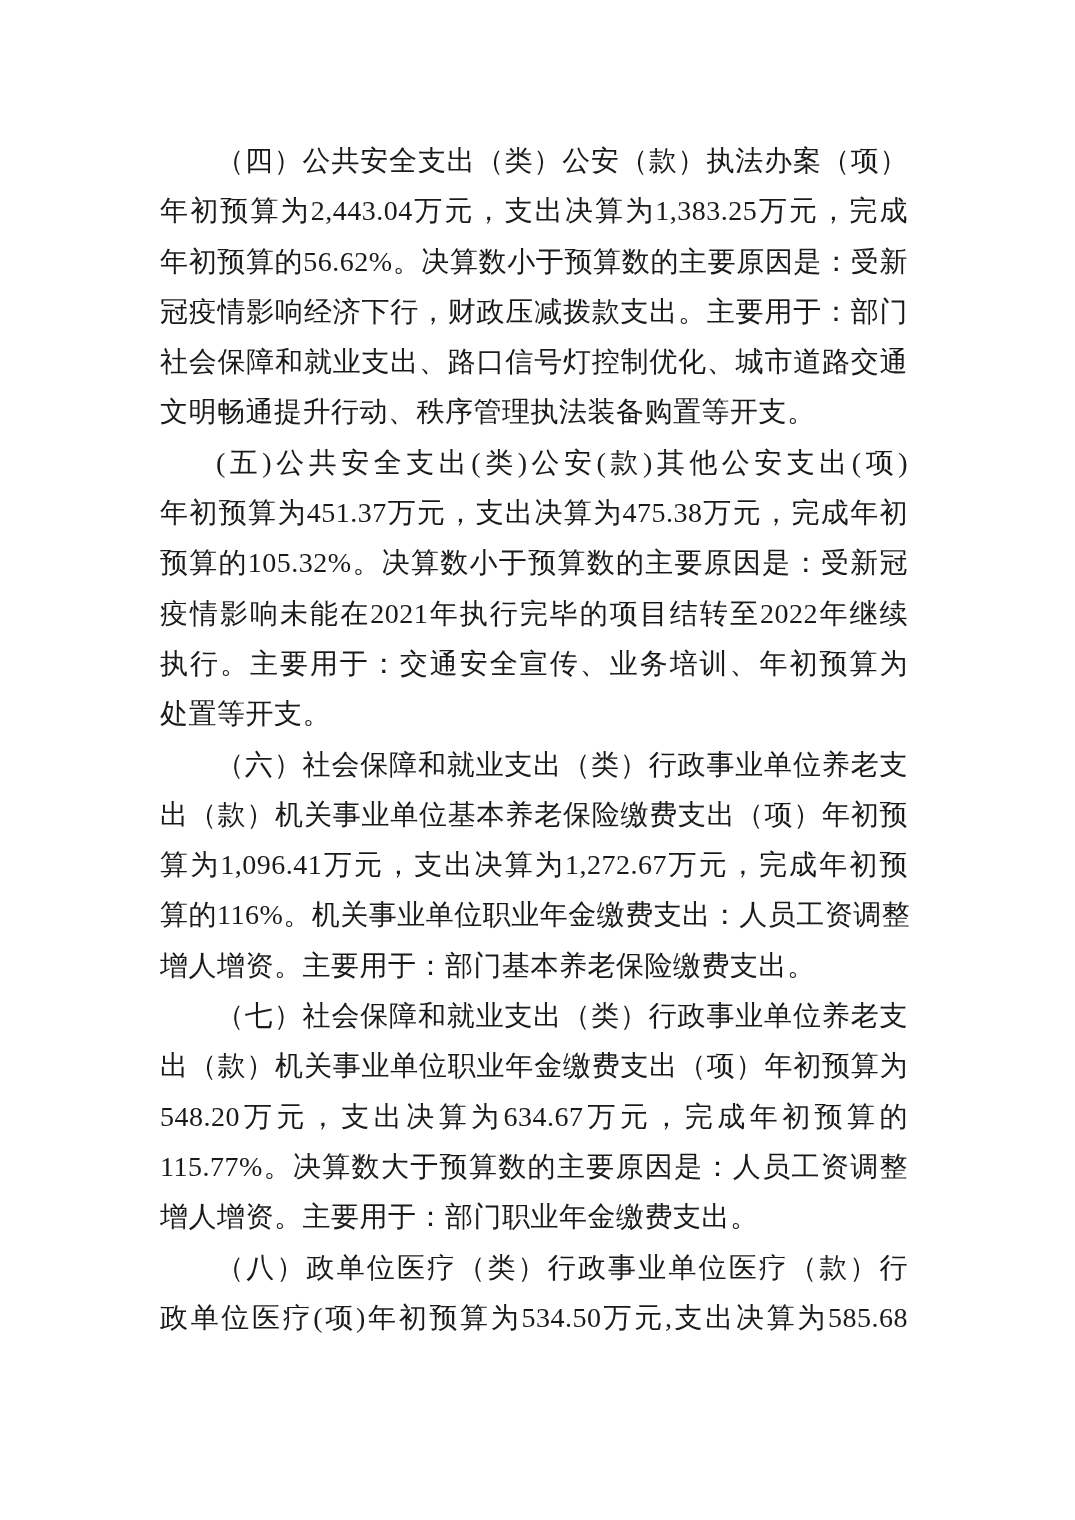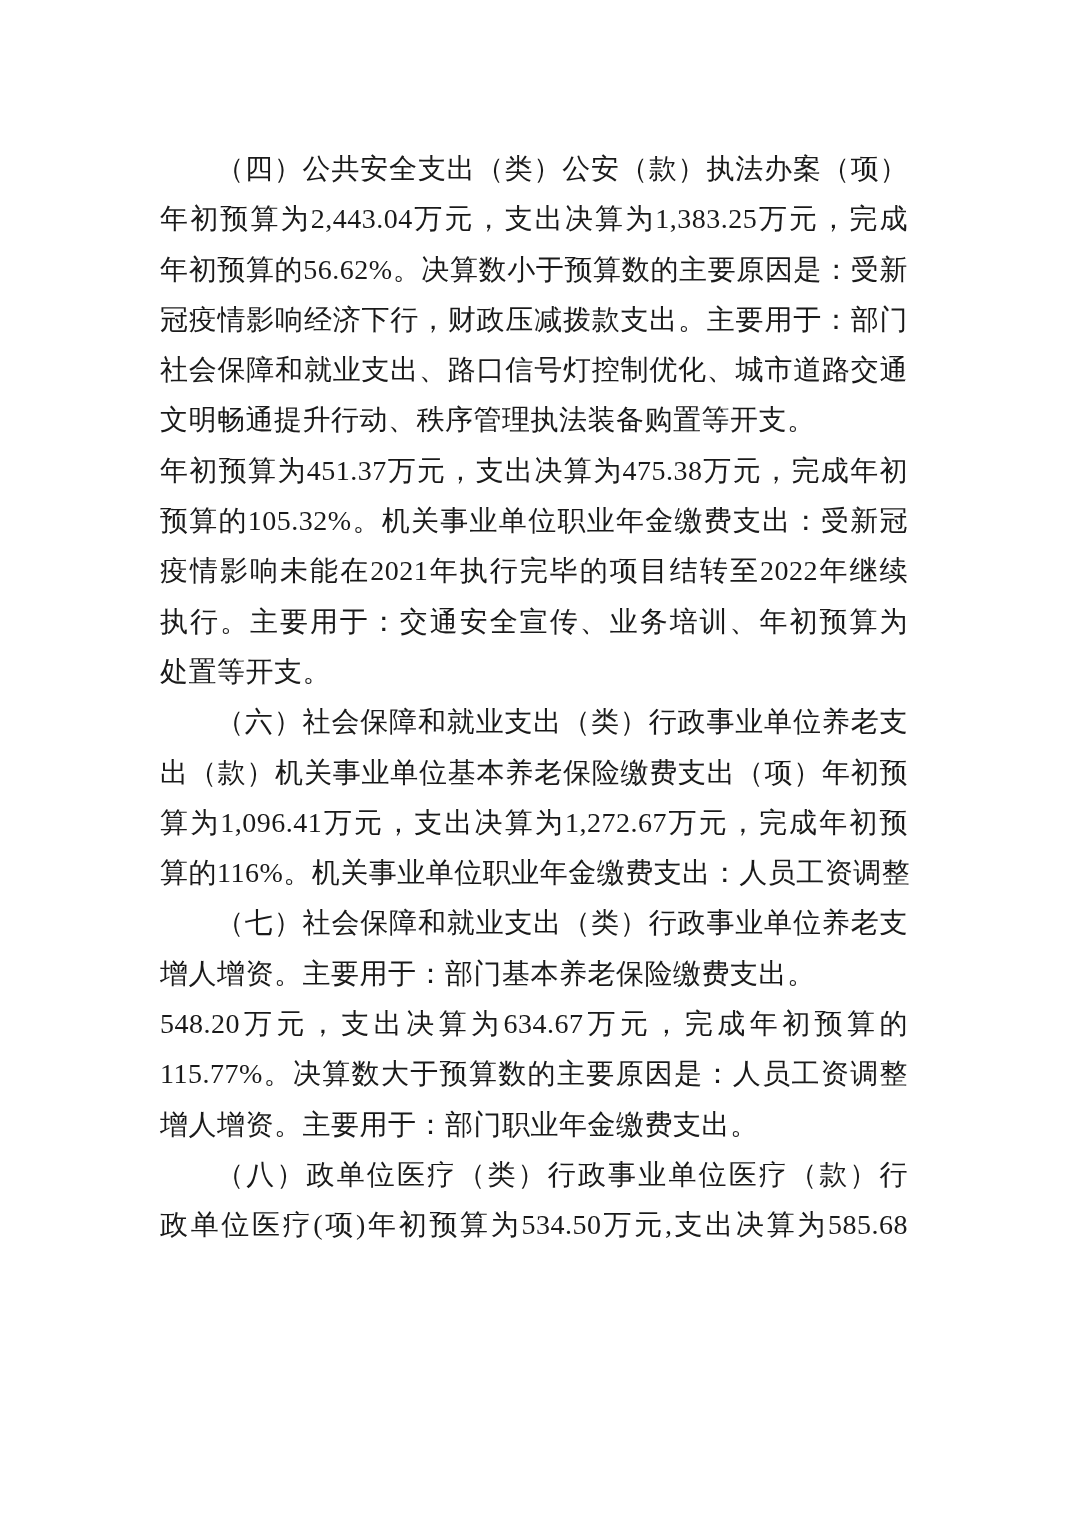--- a/index.html
+++ b/index.html
@@ -11,21 +11,21 @@
     width: 1075px;
     height: 1520px;
     position: relative;
     overflow: hidden;
     font-family: "Liberation Serif", "DejaVu Serif", serif;
     color: #1a1a1a;
   }
   #doc {
     position: absolute;
     left: 160px;
-    top: 144px;
+    top: 136px;
     width: 748px;
     font-size: 28px;
     line-height: 50.3px;
     letter-spacing: 0.5px;
   }
   .line {
     height: 50.3px;
     text-align: justify;
     text-align-last: justify;
     text-justify: inter-character;
@@ -41,29 +41,31 @@
 </head>
 <body>
 
 <div id="doc" style="background: rgb(255, 255, 255); color: rgb(26, 26, 26);">
     <div class="line indent">（四）公共安全支出（类）公安（款）执法办案（项）</div>
     <div class="line">年初预算为2,443.04万元，支出决算为1,383.25万元，完成</div>
     <div class="line">年初预算的56.62%。决算数小于预算数的主要原因是：受新</div>
     <div class="line">冠疫情影响经济下行，财政压减拨款支出。主要用于：部门</div>
     <div class="line">社会保障和就业支出、路口信号灯控制优化、城市道路交通</div>
     <div class="line endline">文明畅通提升行动、秩序管理执法装备购置等开支。</div>
+    <div class="line indent">(五)公共安全支出(类)公安(款)其他公安支出(项)</div>
     <div class="line">年初预算为451.37万元，支出决算为475.38万元，完成年初</div>
-    <div class="line">预算的105.32%。机关事业单位职业年金缴费支出：受新冠</div>
+    <div class="line">预算的105.32%。决算数小于预算数的主要原因是：受新冠</div>
     <div class="line">疫情影响未能在2021年执行完毕的项目结转至2022年继续</div>
     <div class="line">执行。主要用于：交通安全宣传、业务培训、年初预算为</div>
     <div class="line endline">处置等开支。</div>
     <div class="line indent">（六）社会保障和就业支出（类）行政事业单位养老支</div>
     <div class="line">出（款）机关事业单位基本养老保险缴费支出（项）年初预</div>
     <div class="line">算为1,096.41万元，支出决算为1,272.67万元，完成年初预</div>
     <div class="line">算的116%。机关事业单位职业年金缴费支出：人员工资调整</div>
+    <div class="line endline">增人增资。主要用于：部门基本养老保险缴费支出。</div>
     <div class="line indent">（七）社会保障和就业支出（类）行政事业单位养老支</div>
-    <div class="line endline">增人增资。主要用于：部门基本养老保险缴费支出。</div>
+    <div class="line">出（款）机关事业单位职业年金缴费支出（项）年初预算为</div>
     <div class="line">548.20万元，支出决算为634.67万元，完成年初预算的</div>
     <div class="line">115.77%。决算数大于预算数的主要原因是：人员工资调整</div>
     <div class="line endline">增人增资。主要用于：部门职业年金缴费支出。</div>
     <div class="line indent">（八）政单位医疗（类）行政事业单位医疗（款）行</div>
     <div class="line">政单位医疗(项)年初预算为534.50万元,支出决算为585.68</div>
   </div>
 
 </body></html>

